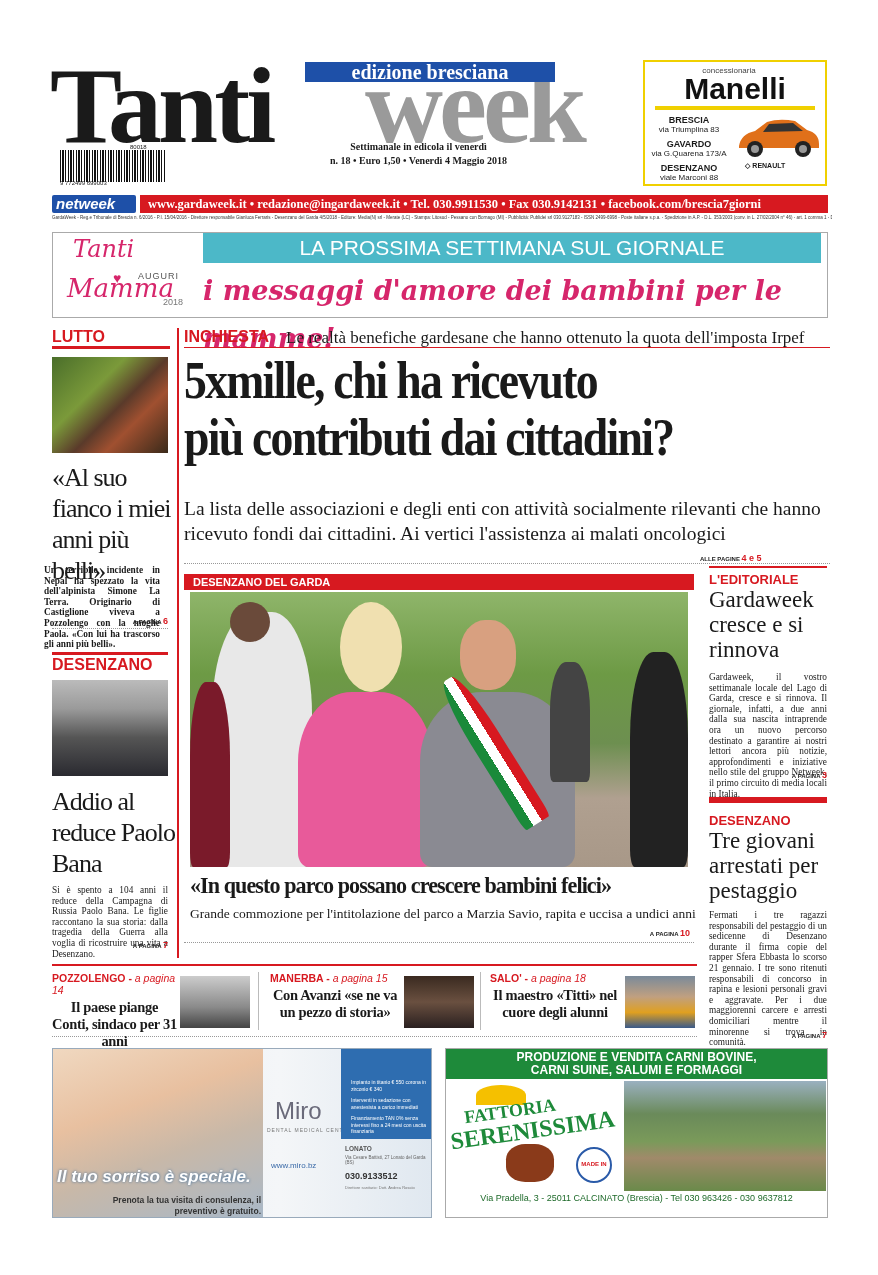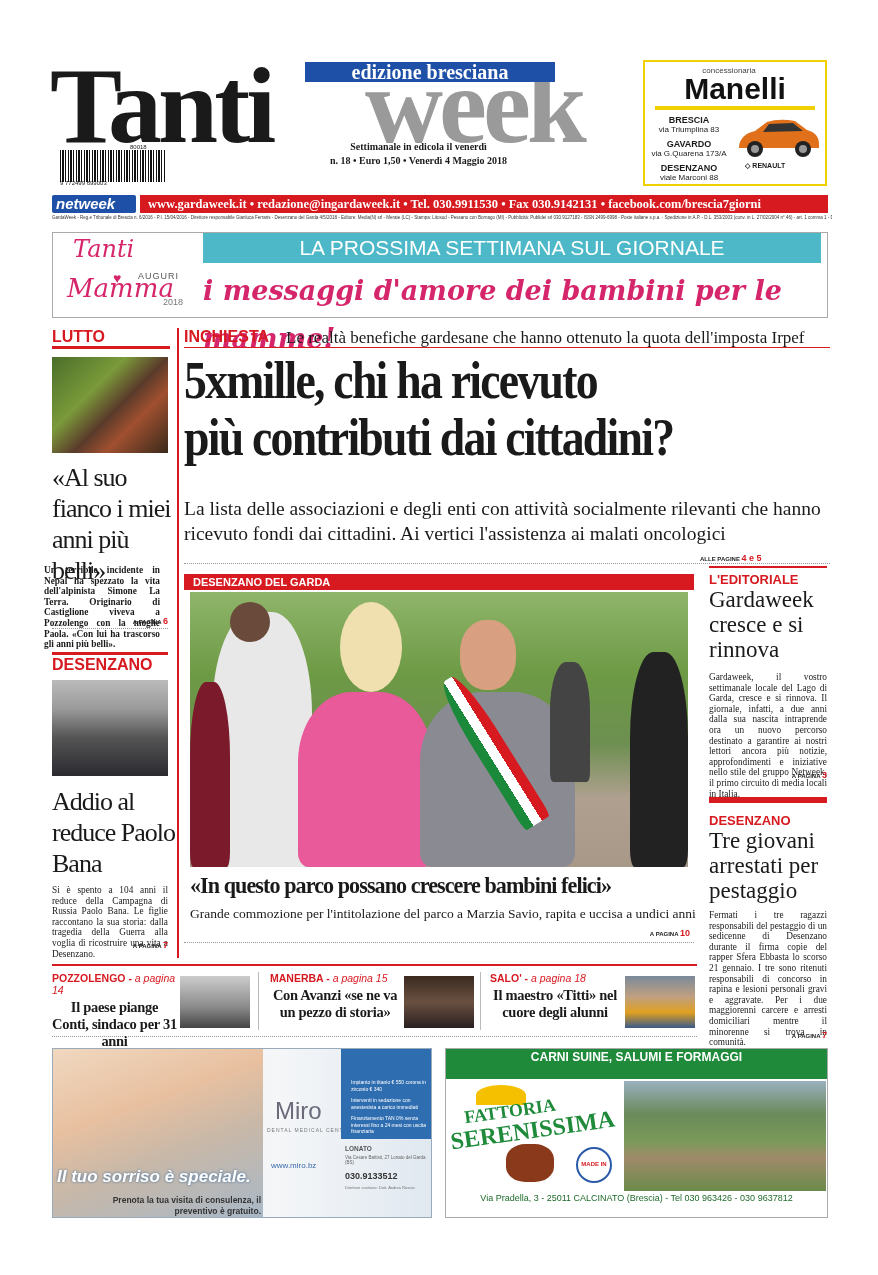--- a/index.html
+++ b/index.html
@@ -242,20 +242,21 @@
     <div>Finanziamento TAN 0% senza interessi fino a 24 mesi con uscita finanziaria</div>
   </div>
   <div style="position:absolute;left:292px;top:96px;font-family:'Liberation Sans',sans-serif;font-size:6.5px;font-weight:bold;color:#555;">LONATO</div>
   <div style="position:absolute;left:292px;top:106px;width:85px;font-family:'Liberation Sans',sans-serif;font-size:4.5px;color:#666;">Via Cesare Battisti, 27 Lonato del Garda (BS)</div>
   <div style="position:absolute;left:292px;top:122px;font-family:'Liberation Sans',sans-serif;font-size:9px;font-weight:bold;color:#333;">030.9133512</div>
   <div style="position:absolute;left:292px;top:136px;font-family:'Liberation Sans',sans-serif;font-size:4px;color:#777;">Direttore sanitario: Dott. Andrea Rosato</div>
 </div>
 
 <div class="abs ad-fattoria">
   <div style="position:absolute;left:0;top:0;right:0;height:30px;background:#1e8a3a;color:#fff;font-family:'Liberation Sans',sans-serif;font-weight:bold;font-size:12px;line-height:13px;text-align:center;padding-top:2px;">
+    <div>PRODUZIONE E VENDITA CARNI BOVINE,</div>
     <div>CARNI SUINE, SALUMI E FORMAGGI</div>
   </div>
   <div style="position:absolute;left:30px;top:36px;width:50px;height:20px;border-radius:50% 50% 0 0;background:#f5c000;"></div>
   <div style="position:absolute;left:18px;top:52px;font-family:'Liberation Serif',serif;font-weight:bold;font-size:18px;color:#1e8a3a;transform:rotate(-8deg);">FATTORIA</div>
   <div style="position:absolute;left:4px;top:68px;font-family:'Liberation Serif',serif;font-weight:bold;font-size:24px;color:#1e8a3a;transform:rotate(-8deg);">SERENISSIMA</div>
   <div style="position:absolute;left:60px;top:95px;width:48px;height:38px;background:#8a3a1a;border-radius:40%;"></div>
   <div style="position:absolute;left:130px;top:98px;width:36px;height:36px;border-radius:50%;background:#fff;border:2px solid #2a5aa8;font-family:'Liberation Sans',sans-serif;font-size:6px;font-weight:bold;color:#d71920;text-align:center;line-height:30px;">MADE IN</div>
   <div style="position:absolute;left:178px;top:32px;width:202px;height:110px;background:linear-gradient(180deg,#9ab0c0 0%,#6a8a5a 30%,#7a9a5a 55%,#a08a6a 70%,#6a8a4a 100%);"></div>
   <div style="position:absolute;left:0;right:0;top:143px;font-family:'Liberation Sans',sans-serif;font-size:9px;color:#1e6a2a;text-align:center;line-height:12px;">
     <div>Via Pradella, 3 - 25011 CALCINATO (Brescia) - Tel 030 963426 - 030 9637812</div>

